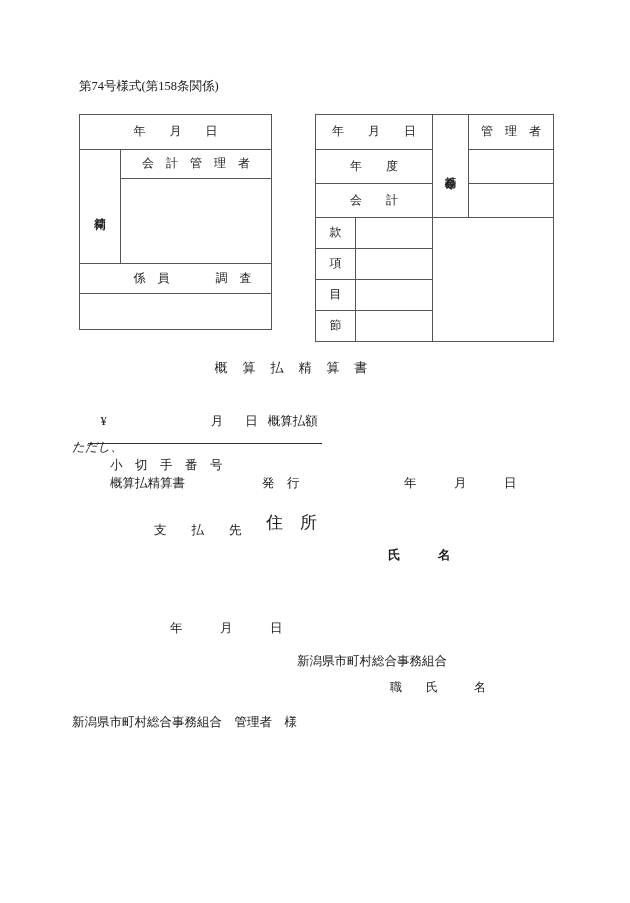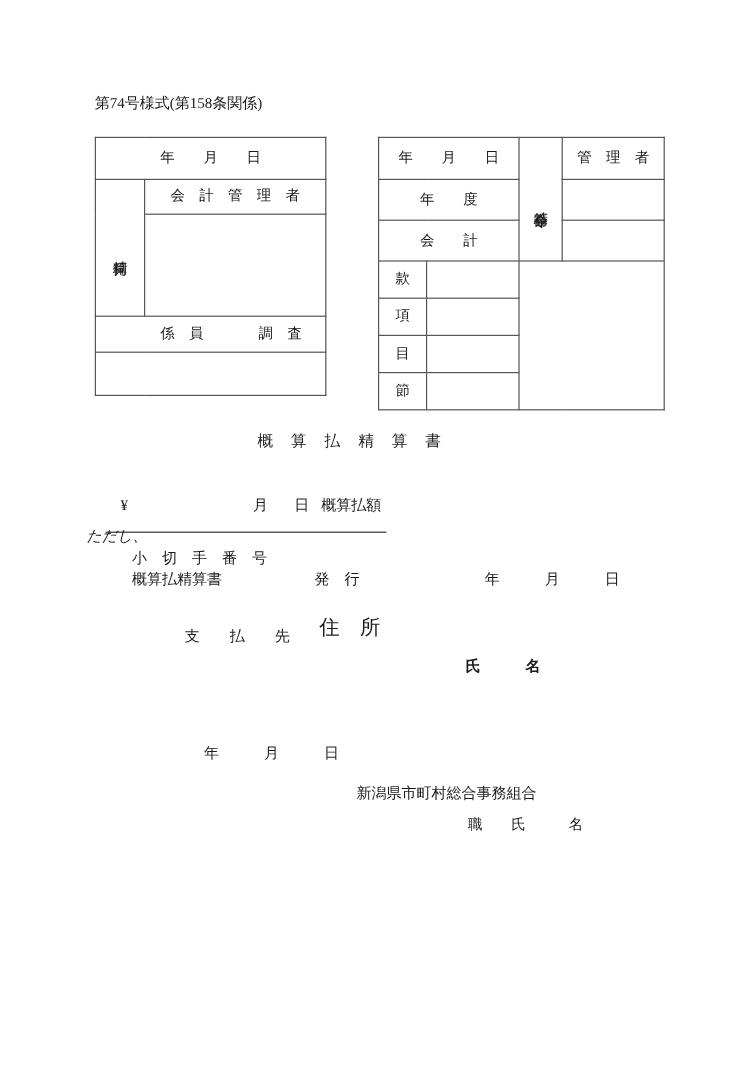--- a/index.html
+++ b/index.html
@@ -206,14 +206,15 @@
   <div class="abs t-shiharai">支　　払　　先</div>
   <div class="abs t-juusho">住　所</div>
   <div class="abs t-shimei">氏　　　名</div>
 
 
   <div class="abs t-date2">年　　　月　　　日</div>
 
   <div class="abs t-org1">新潟県市町村総合事務組合</div>
   <div class="abs t-post">職　　氏　　　名</div>
 
+  <div class="abs t-addr">新潟県市町村総合事務組合　管理者　様</div>
 
 </div>
 
 </body></html>

